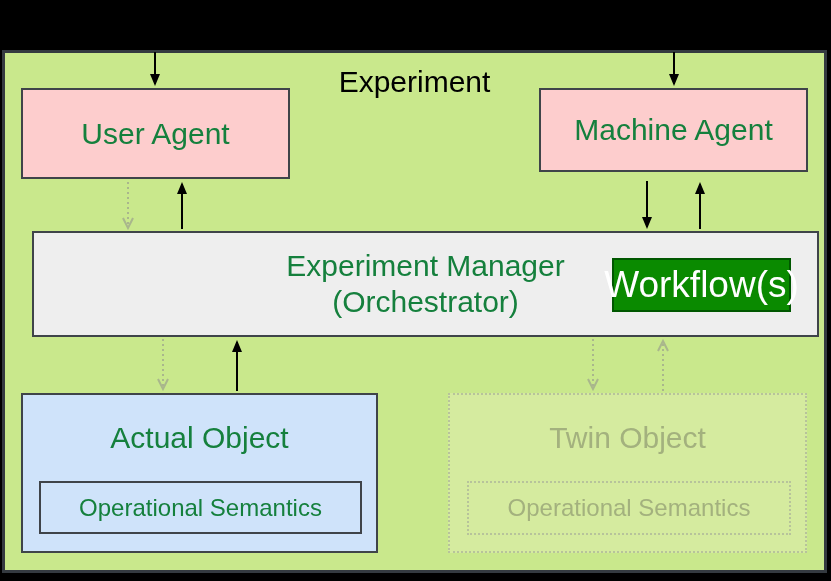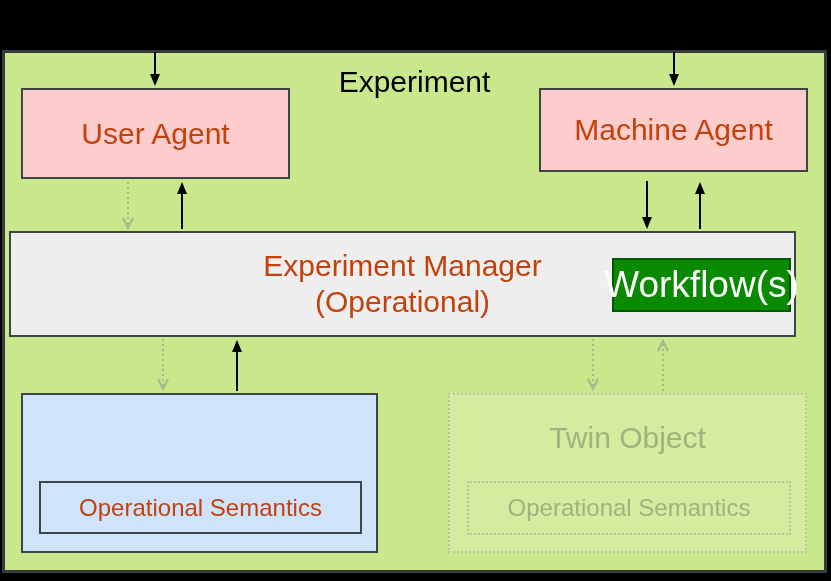--- a/index.html
+++ b/index.html
@@ -35,26 +35,26 @@
   }
   .experiment-title{
     position:absolute;left:0;right:0;top:12px;
     text-align:center;font-size:30px;color:#000;
   }
   .arrows-layer{position:absolute;left:0;top:0;width:831px;height:581px;pointer-events:none;}
   .node{
     position:absolute;box-sizing:border-box;
     border:2px solid var(--node-border);
     display:flex;align-items:center;justify-content:center;
-    font-size:30px;color:#c2410c;text-align:center;
+    font-size:30px;color:#15803d;text-align:center;
   }
   .node-user-agent{left:21px;top:88px;width:269px;height:91px;background:var(--agent-fill);}
   .node-machine-agent{left:539px;top:88px;width:269px;height:84px;background:var(--agent-fill);}
   .node-manager{
-    left:9px;top:231px;width:787px;height:106px;
+    left:32px;top:231px;width:787px;height:106px;
     background:var(--manager-fill);
     flex-direction:column;line-height:36px;
   }
   .node-workflow{
     left:612px;top:258px;width:179px;height:54px;
     background:var(--workflow-fill);
     border:2px solid var(--workflow-border);
     color:var(--workflow-text);font-size:37px;
   }
   .node-actual-object{
@@ -129,28 +129,29 @@
   <div class="node node-user-agent">
     <span>User Agent</span>
   </div>
 
   <div class="node node-machine-agent">
     <span>Machine Agent</span>
   </div>
 
   <div class="node node-manager">
     <div>Experiment Manager</div>
-    <div>(Operational)</div>
+    <div>(Orchestrator)</div>
   </div>
 
   <div class="node node-workflow">
     <span>Workflow(s)</span>
   </div>
 
   <div class="node node-actual-object">
+    <div class="object-label">Actual Object</div>
     <div class="semantics-box">
       <span>Operational Semantics</span>
     </div>
   </div>
 
   <div class="node node-twin-object">
     <div class="object-label">Twin Object</div>
     <div class="semantics-box">
       <span>Operational Semantics</span>
     </div>

